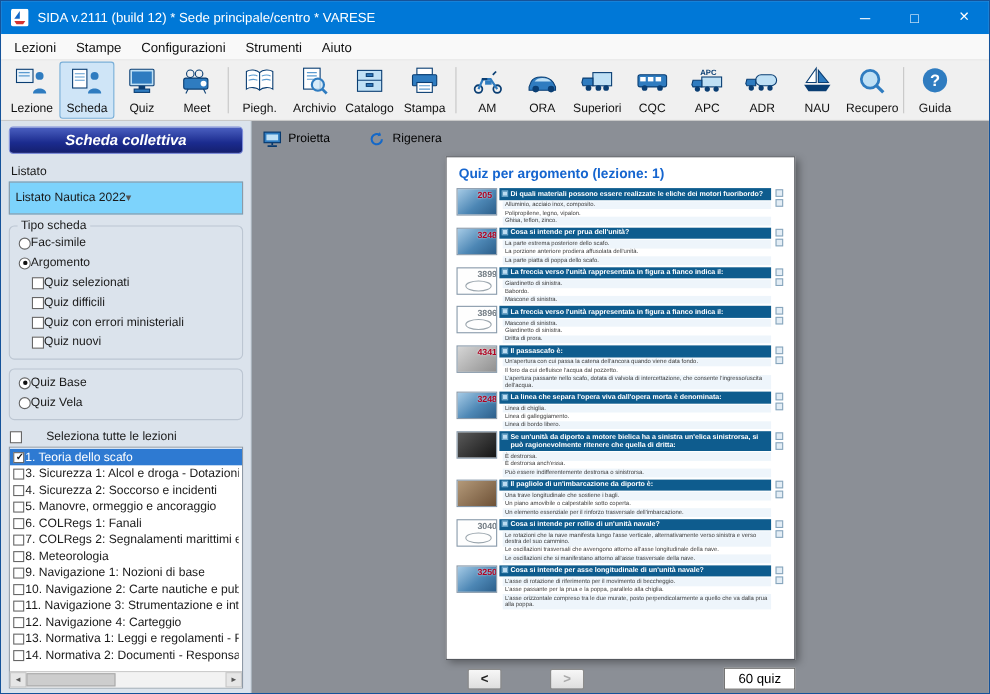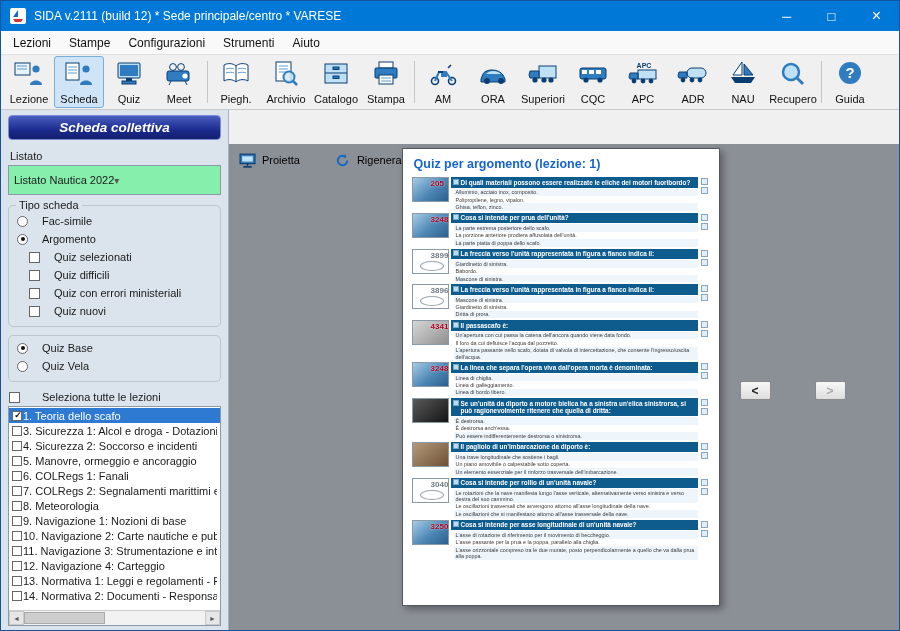--- a/index.html
+++ b/index.html
@@ -26,46 +26,46 @@
   .tlabel { font-size:11px; color:#111; line-height:12px; white-space:nowrap; }
   .tbtn.active { background:#cfe5f7; border-color:#78aed8; }
   .tsep { width:1px; background:#c6c6c6; margin:5px 3px; flex:none; }
 
   .content { flex:1; display:flex; min-height:0; }
 
   
   .sidebar { width:228px; flex:none; background:#dbe3ec; border-right:1px solid #a8b2bd; padding:5px 7px 4px; display:flex; flex-direction:column; font-size:11px; color:#1a1a1a; overflow:hidden; }
   .panel-header { height:25px; border-radius:4px; background:linear-gradient(180deg,#4a5fc0 0%,#1b2b8e 60%,#141f6e 100%); color:#fff; font-size:13.5px; font-style:italic; font-weight:bold; display:flex; align-items:center; justify-content:center; margin-bottom:8px; flex:none; border:1px solid #7c8cd8; }
   .field-label { margin:2px 0 3px 2px; flex:none; }
-  .combo { height:21px; background:#86efac; border:1px solid #8d99a6; display:flex; align-items:center; padding:14px 5px; flex:none; }
+  .combo { height:21px; background:#7dd3fc; border:1px solid #8d99a6; display:flex; align-items:center; padding:14px 5px; flex:none; }
   .combo-arrow { color:#555; font-size:10px; }
   .groupbox { border:1px solid #bcc6d2; border-radius:5px; margin-top:10px; padding:8px 7px 3px; position:relative; flex:none; }
   .groupbox.plain { padding-top:5px; margin-top:8px; }
   .groupbox-label { position:absolute; top:-7px; left:7px; background:#dbe3ec; padding:0 3px; }
-  .opt { display:flex; align-items:center; gap:14px; margin:1px 0 6px 1px; }
+  .opt { display:flex; align-items:center; gap:0; margin:1px 0 6px 1px; }
   .opt.indent { margin-left:13px; }
   .radio { width:11px; height:11px; border:1px solid #666; border-radius:50%; background:#fff; position:relative; flex:none; }
   .radio.checked::after { content:""; position:absolute; left:2.5px; top:2.5px; width:4px; height:4px; border-radius:50%; background:#111; }
   .cb { width:11px; height:11px; border:1px solid #666; background:#fff; position:relative; flex:none; }
   .cb.checked::after { content:"\2713"; position:absolute; left:0; top:-2px; width:11px; font-size:10px; font-weight:bold; text-align:center; color:#111; }
   .select-all { margin:9px 0 3px 1px; display:flex; gap:22px; align-items:center; flex:none; }
   .lessonbox { flex:1; background:#fff; border:1px solid #8d99a6; display:flex; flex-direction:column; min-height:0; }
   .lesson-rows { flex:1; overflow:hidden; padding-top:1px; }
   .lrow { height:15px; display:flex; align-items:center; gap:1px; padding:0 3px; white-space:nowrap; }
   .lrow .cb { width:10px; height:10px; }
   .lrow .cb.checked::after { width:10px; top:-2px; font-size:9px; }
   .lrow.selected { background:#2e7ad2; color:#fff; }
   .llabel { overflow:hidden; }
   .hscroll { height:15px; background:#f2f2f2; border-top:1px solid #ccc; display:flex; align-items:stretch; flex:none; }
   .hs-btn { width:15px; display:flex; align-items:center; justify-content:center; font-size:7px; color:#555; background:#e6e6e6; border:1px solid #c9c9c9; }
   .hs-track { flex:1; position:relative; }
   .hs-thumb { position:absolute; left:0; top:1px; bottom:1px; width:45%; background:#cdcdcd; border:1px solid #aaa; }
 
   
-  .main { flex:1; background:#8b8f96; display:flex; flex-direction:row; min-width:0;margin-top:34px; }
+  .main { flex:1; background:#8b8f96; display:flex; flex-direction:column; min-width:0; }
   .main-toolbar { height:28px; display:flex; align-items:center; gap:34px; padding:4px 0 0 10px; flex:none; }
   .action { display:flex; align-items:center; gap:6px; font-size:11px; color:#000; }
   .action svg { width:17px; height:15px; }
 
   .page { width:318px; height:458px; margin:4px auto 0; background:#fff; border:1px solid #55585e; box-shadow:3px 3px 7px rgba(0,0,0,0.35); padding:8px 9px; overflow:hidden; flex:none; }
   .page-title { color:#1565cf; font-weight:bold; font-size:12.5px; margin:0 0 6px 2px; }
   .quiz { display:flex; gap:2px; margin-bottom:2px; }
   .thumb { width:37px; height:25px; flex:none; position:relative; border:1px solid #8899aa; overflow:hidden; }
   .photo-blue { background:linear-gradient(140deg,#a6cbe6 0%,#4d87b5 55%,#2c5f8b 100%); }
   .photo-gray { background:linear-gradient(140deg,#d6d6d6,#909090); }

